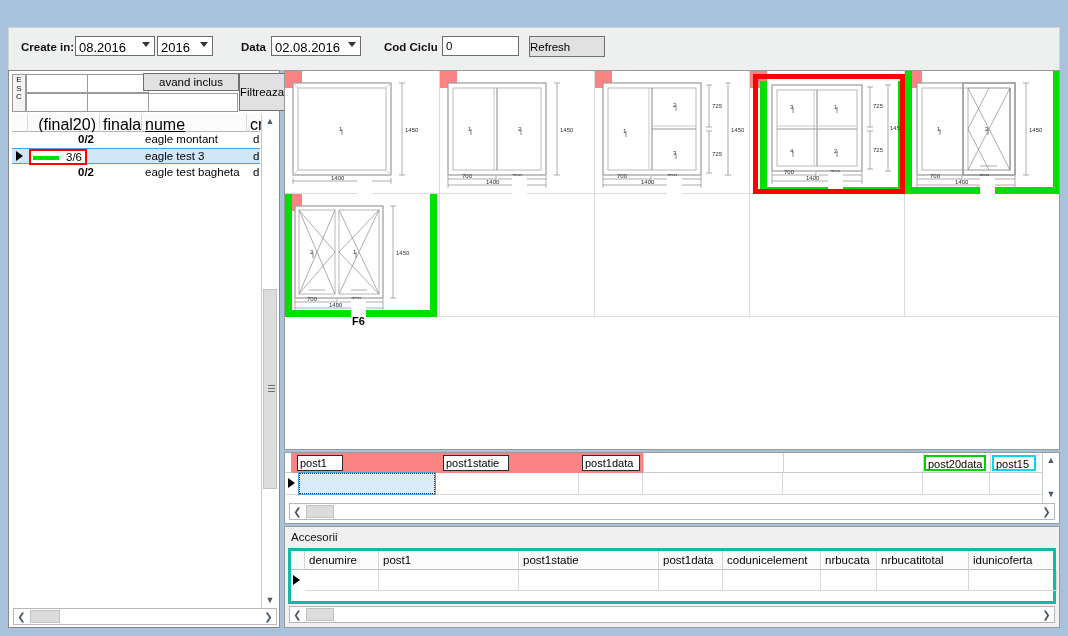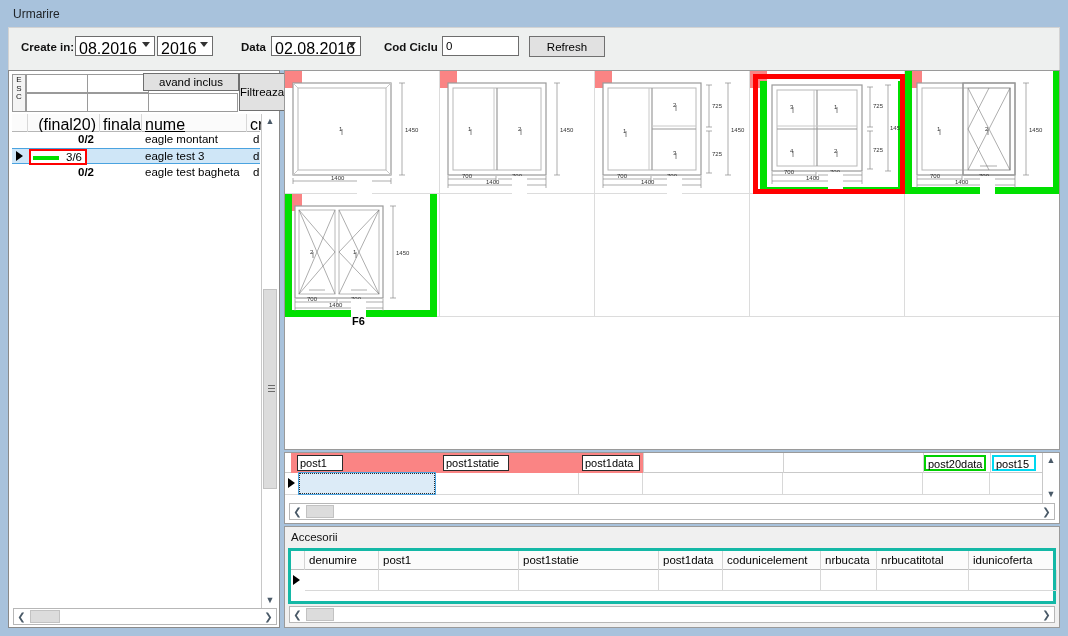--- a/index.html
+++ b/index.html
@@ -30,41 +30,41 @@
   .toolbar {
     position: absolute; left: 8px; top: 27px; width: 1052px; height: 43px;
     background: #eef0ef;
     border: 1px solid #d3d3d3;
     border-bottom: none;
   }
   .tb-label { position: absolute; top: 13px; color: #111; font-size: 11.5px; white-space: nowrap; font-weight: bold; }
   .combo {
     position: absolute; top: 8px; height: 20px;
     background: #ffffff; border: 1px solid #6d6d6d;
-    font-size: 16px; color: #000;
+    font-size: 13px; color: #000;
     padding: 3px 0 0 3px;
   }
   .combo .arrow {
     position: absolute; right: 4px; top: 5px;
     width: 0; height: 0;
     border-left: 4px solid transparent;
     border-right: 4px solid transparent;
     border-top: 5px solid #333;
   }
   .textbox {
     position: absolute; top: 8px; height: 20px;
     background: #ffffff; border: 1px solid #6d6d6d;
     font-size: 11.5px; color: #000;
     padding: 3px 0 0 3px;
   }
   .btn3d {
     position: absolute;
     background: #e1e1e1;
     border: 1px solid #707070;
-    text-align: center;
+    text-align: left;
     font-size: 11.5px; color: #000;
     line-height: 1.75;
     cursor: default;
   }
 
   
   #left-panel {
     position: absolute; left: 8px; top: 70px; width: 272px; height: 558px;
     background: #ffffff;
     border: 1px solid #8a8a8a;
@@ -235,23 +235,20 @@
   .ad-cell {
     position: absolute; top: 19px; height: 21px;
     border-right: 1px solid #d8d8d8; border-bottom: 1px solid #d8d8d8;
   }
 </style>
 </head>
 <body>
 
 <div id="app">
 
-  <div class="titlebar">
-    <span>Urmarire</span>
-  </div>
 
   <div class="toolbar">
     <span class="tb-label" style="left:12px;">Create in:</span>
 
     <div class="combo" style="left:66px; width:80px;">
       <span>08.2016</span>
       <span class="arrow"></span>
     </div>
 
     <div class="combo" style="left:148px; width:56px;">

